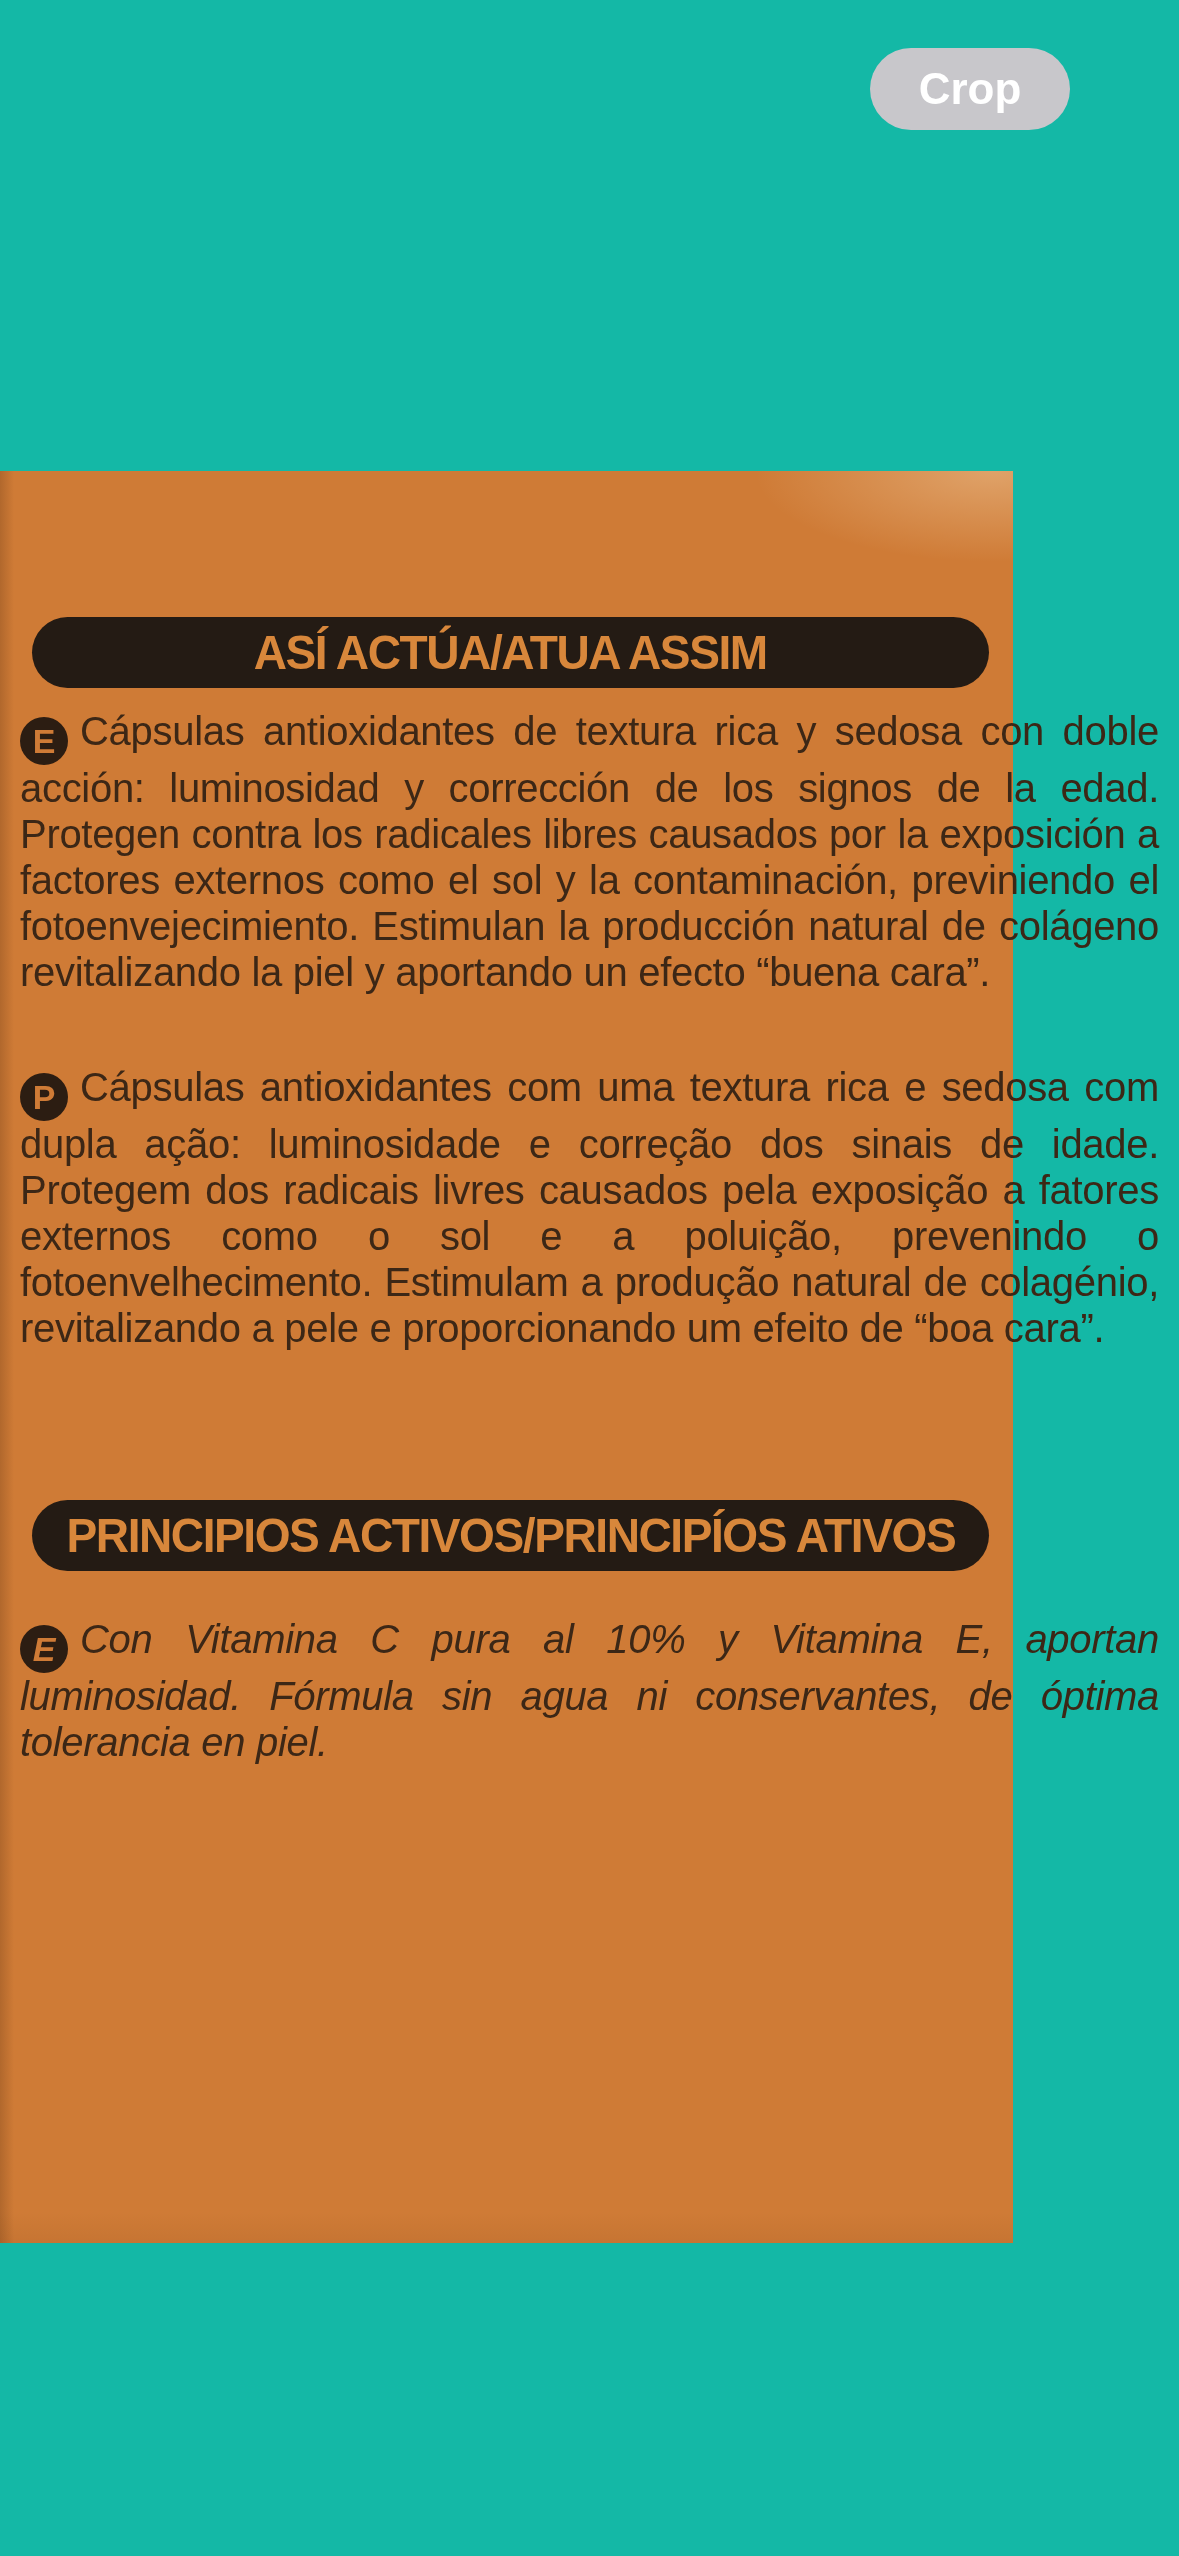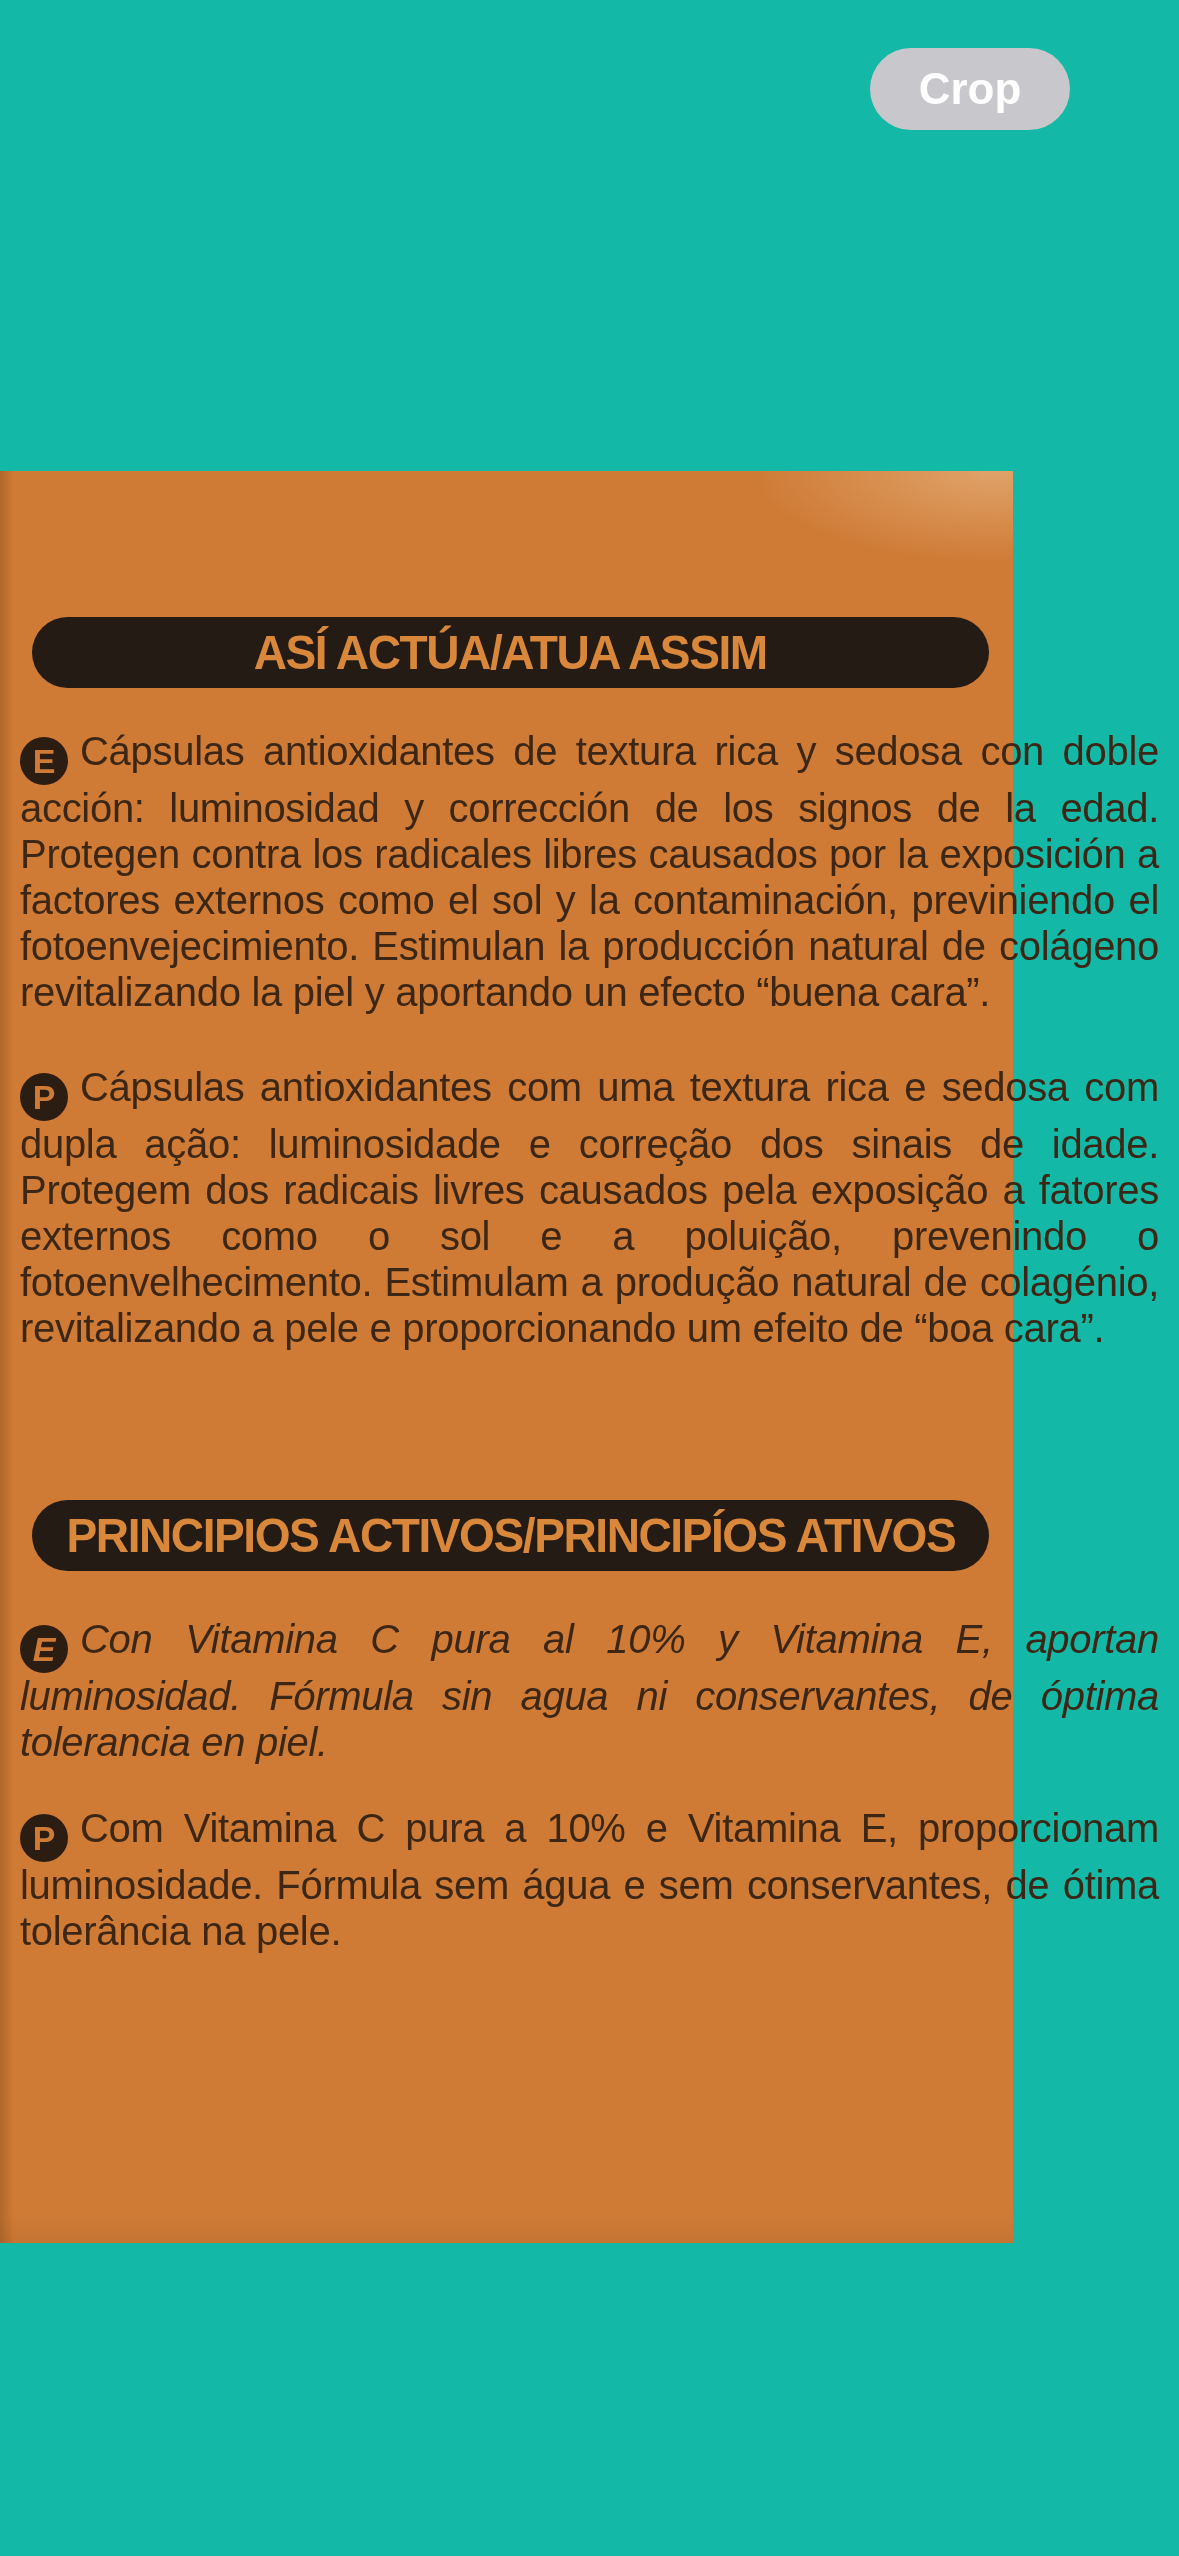--- a/index.html
+++ b/index.html
@@ -74,21 +74,21 @@
     position: absolute;
     left: 20px;
     width: 1139px;
     margin: 0;
     color: #3c2716;
     font-size: 40px;
     line-height: 46px;
     text-align: justify;
     letter-spacing: -0.3px;
   }
-  .para-1 { top: 257px; }
+  .para-1 { top: 237px; }
   .para-2 { top: 593px; }
   .para-3 { top: 1145px; font-style: italic; }
   .para-4 { top: 1334px; }
   .lang-mark {
     display: inline-flex;
     align-items: center;
     justify-content: center;
     width: 48px;
     height: 48px;
     border-radius: 50%;
@@ -125,18 +125,15 @@
     </p>
 
     <div class="pill pill-2">
       <span class="pill-title">PRINCIPIOS ACTIVOS/PRINCIPÍOS ATIVOS</span>
     </div>
 
     <p class="para para-3">
       <span class="lang-mark">E</span><span>Con Vitamina C pura al 10% y Vitamina E, aportan luminosidad. Fórmula sin agua ni conservantes, de óptima tolerancia en piel.</span>
     </p>
 
-    <p class="para para-4">
-      <span class="lang-mark">P</span><span>Com Vitamina C pura a 10% e Vitamina E, proporcionam luminosidade. Fórmula sem água e sem conservantes, de ótima tolerância na pele.</span>
-    </p>
 
   </div>
 </div>
 
 </body></html>

